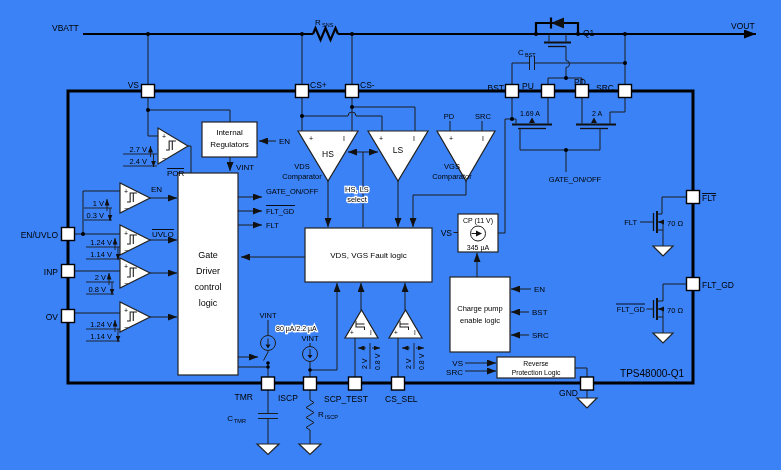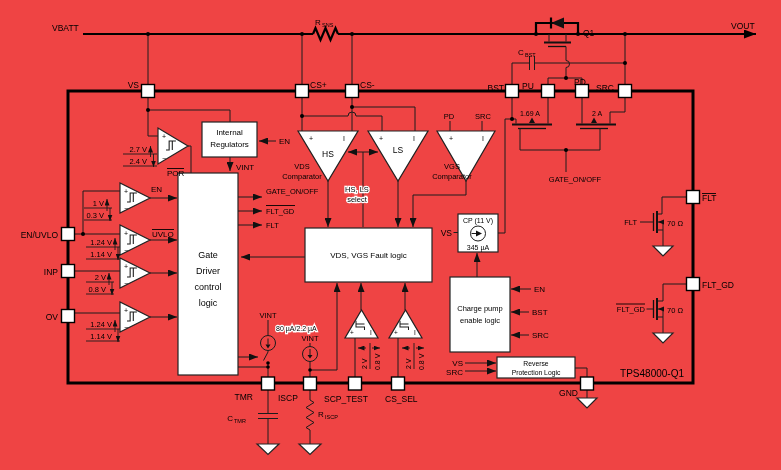--- a/index.html
+++ b/index.html
@@ -1,16 +1,16 @@
 <!DOCTYPE html>
 <html><head>
 <meta charset="utf-8">
 <style>
   html,body{margin:0;padding:0;background:#fff}
-  #stage{width:781px;height:470px;background:#ef4444;position:relative;overflow:hidden}
+  #stage{width:781px;height:470px;background:#3b82f6;position:relative;overflow:hidden}
   svg{display:block}
   text{font-family:"Liberation Sans","DejaVu Sans",sans-serif;fill:#000}
   .t6{font-size:6.5px}.t68{font-size:6.8px}.t7{font-size:7px}.t75{font-size:7.5px}
   .t8{font-size:8px}.t85{font-size:8.5px}.t9{font-size:9px}.t10{font-size:10px}.t55{font-size:5.5px}
   .mid{text-anchor:middle}.end{text-anchor:end}
   .halo{paint-order:stroke;stroke:#fff;stroke-width:2.5px}
   .w{stroke:#1c1c1c;stroke-width:1;fill:none}
   .w9{stroke:#1c1c1c;stroke-width:.9;fill:none}
   .w2{stroke:#000;stroke-width:2.2;fill:none}
   .w3{stroke:#000;stroke-width:3;fill:none}

